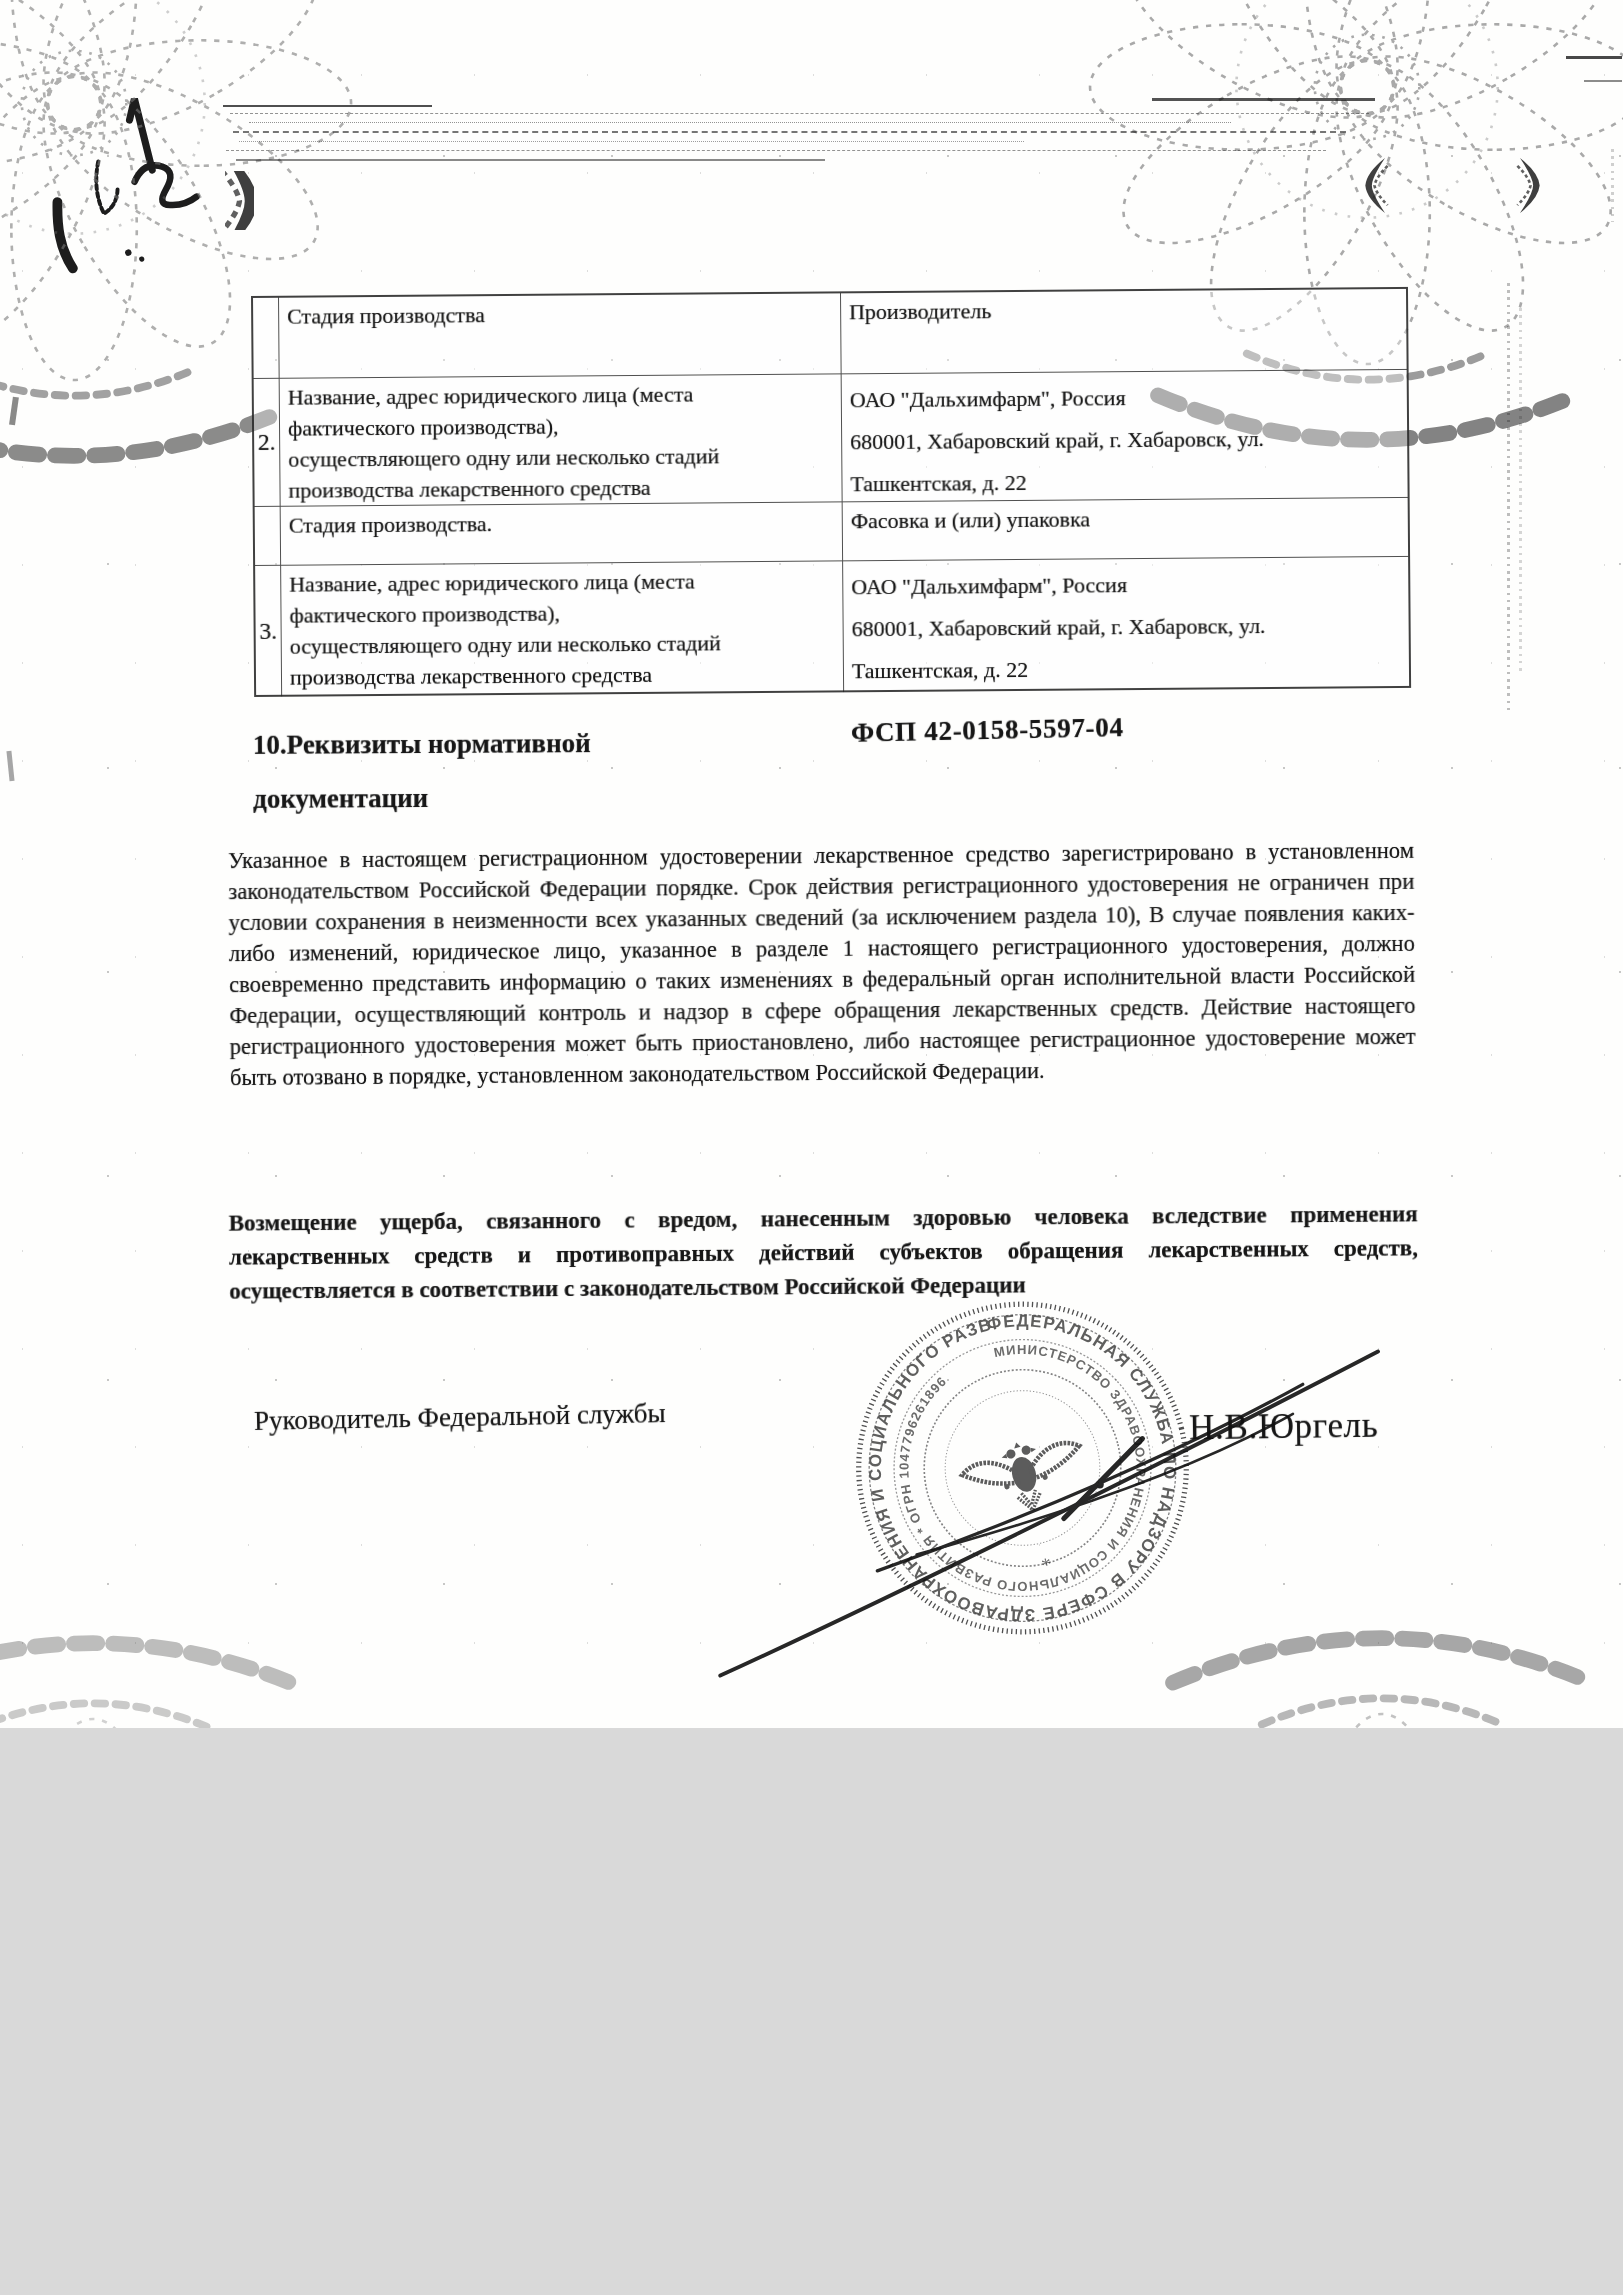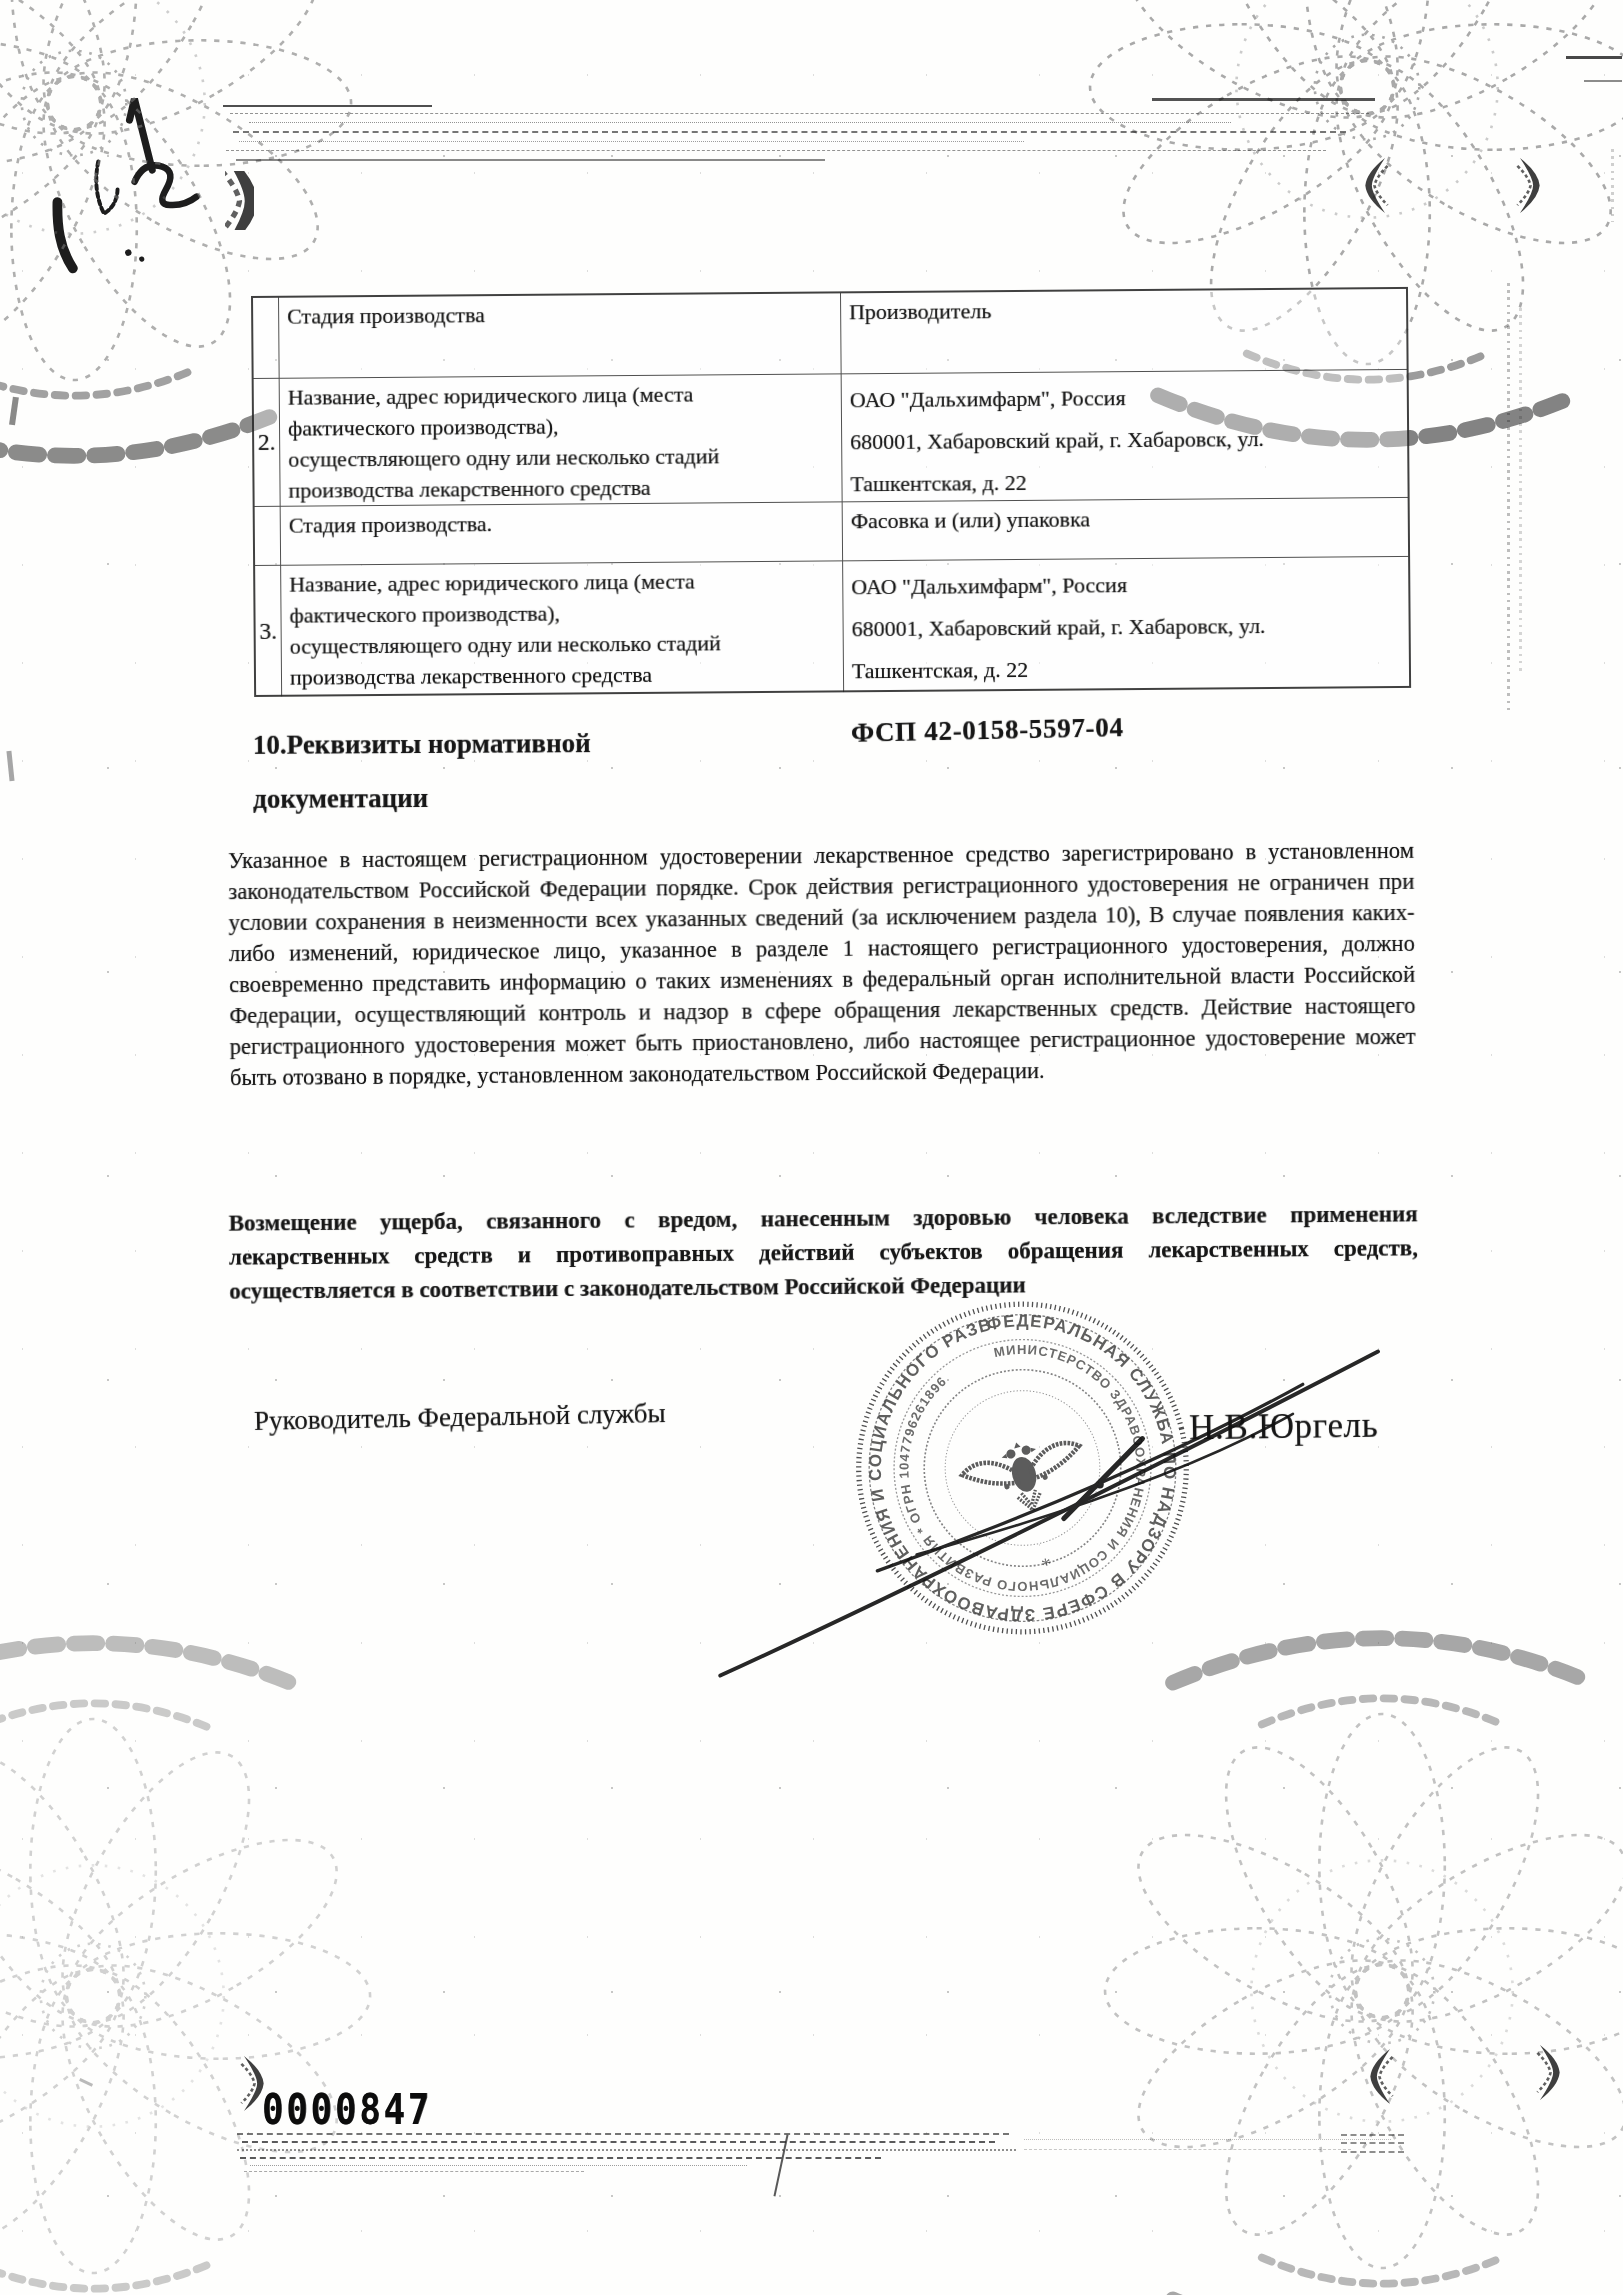--- a/index.html
+++ b/index.html
@@ -1,17 +1,17 @@
 <!DOCTYPE html>
 <html style="font-size:10.5px"><head>
 <meta charset="utf-8">
 <style>
   html,body{margin:0;padding:0;background:#d9d9d9;}
   .page{
-    position:relative; width:1623px; height:2295px; background:#fefefd;
+    position:relative; width:1623px; height:1728px; background:#fefefd;
     font-family:"Liberation Serif", serif; color:#161616; overflow:hidden;
     background-image:
       radial-gradient(circle, rgba(0,0,0,.22) 0.7px, transparent 1.1px),
       radial-gradient(circle, rgba(0,0,0,.13) 0.7px, transparent 1px);
     background-size:168px 204px, 113px 98px;
     background-position:24px 54px, 79px 26px;
   }
   .abs{position:absolute;}
   .ink{text-shadow:0 0 0.7px rgba(10,10,10,.55); filter:blur(0.2px);}
 

